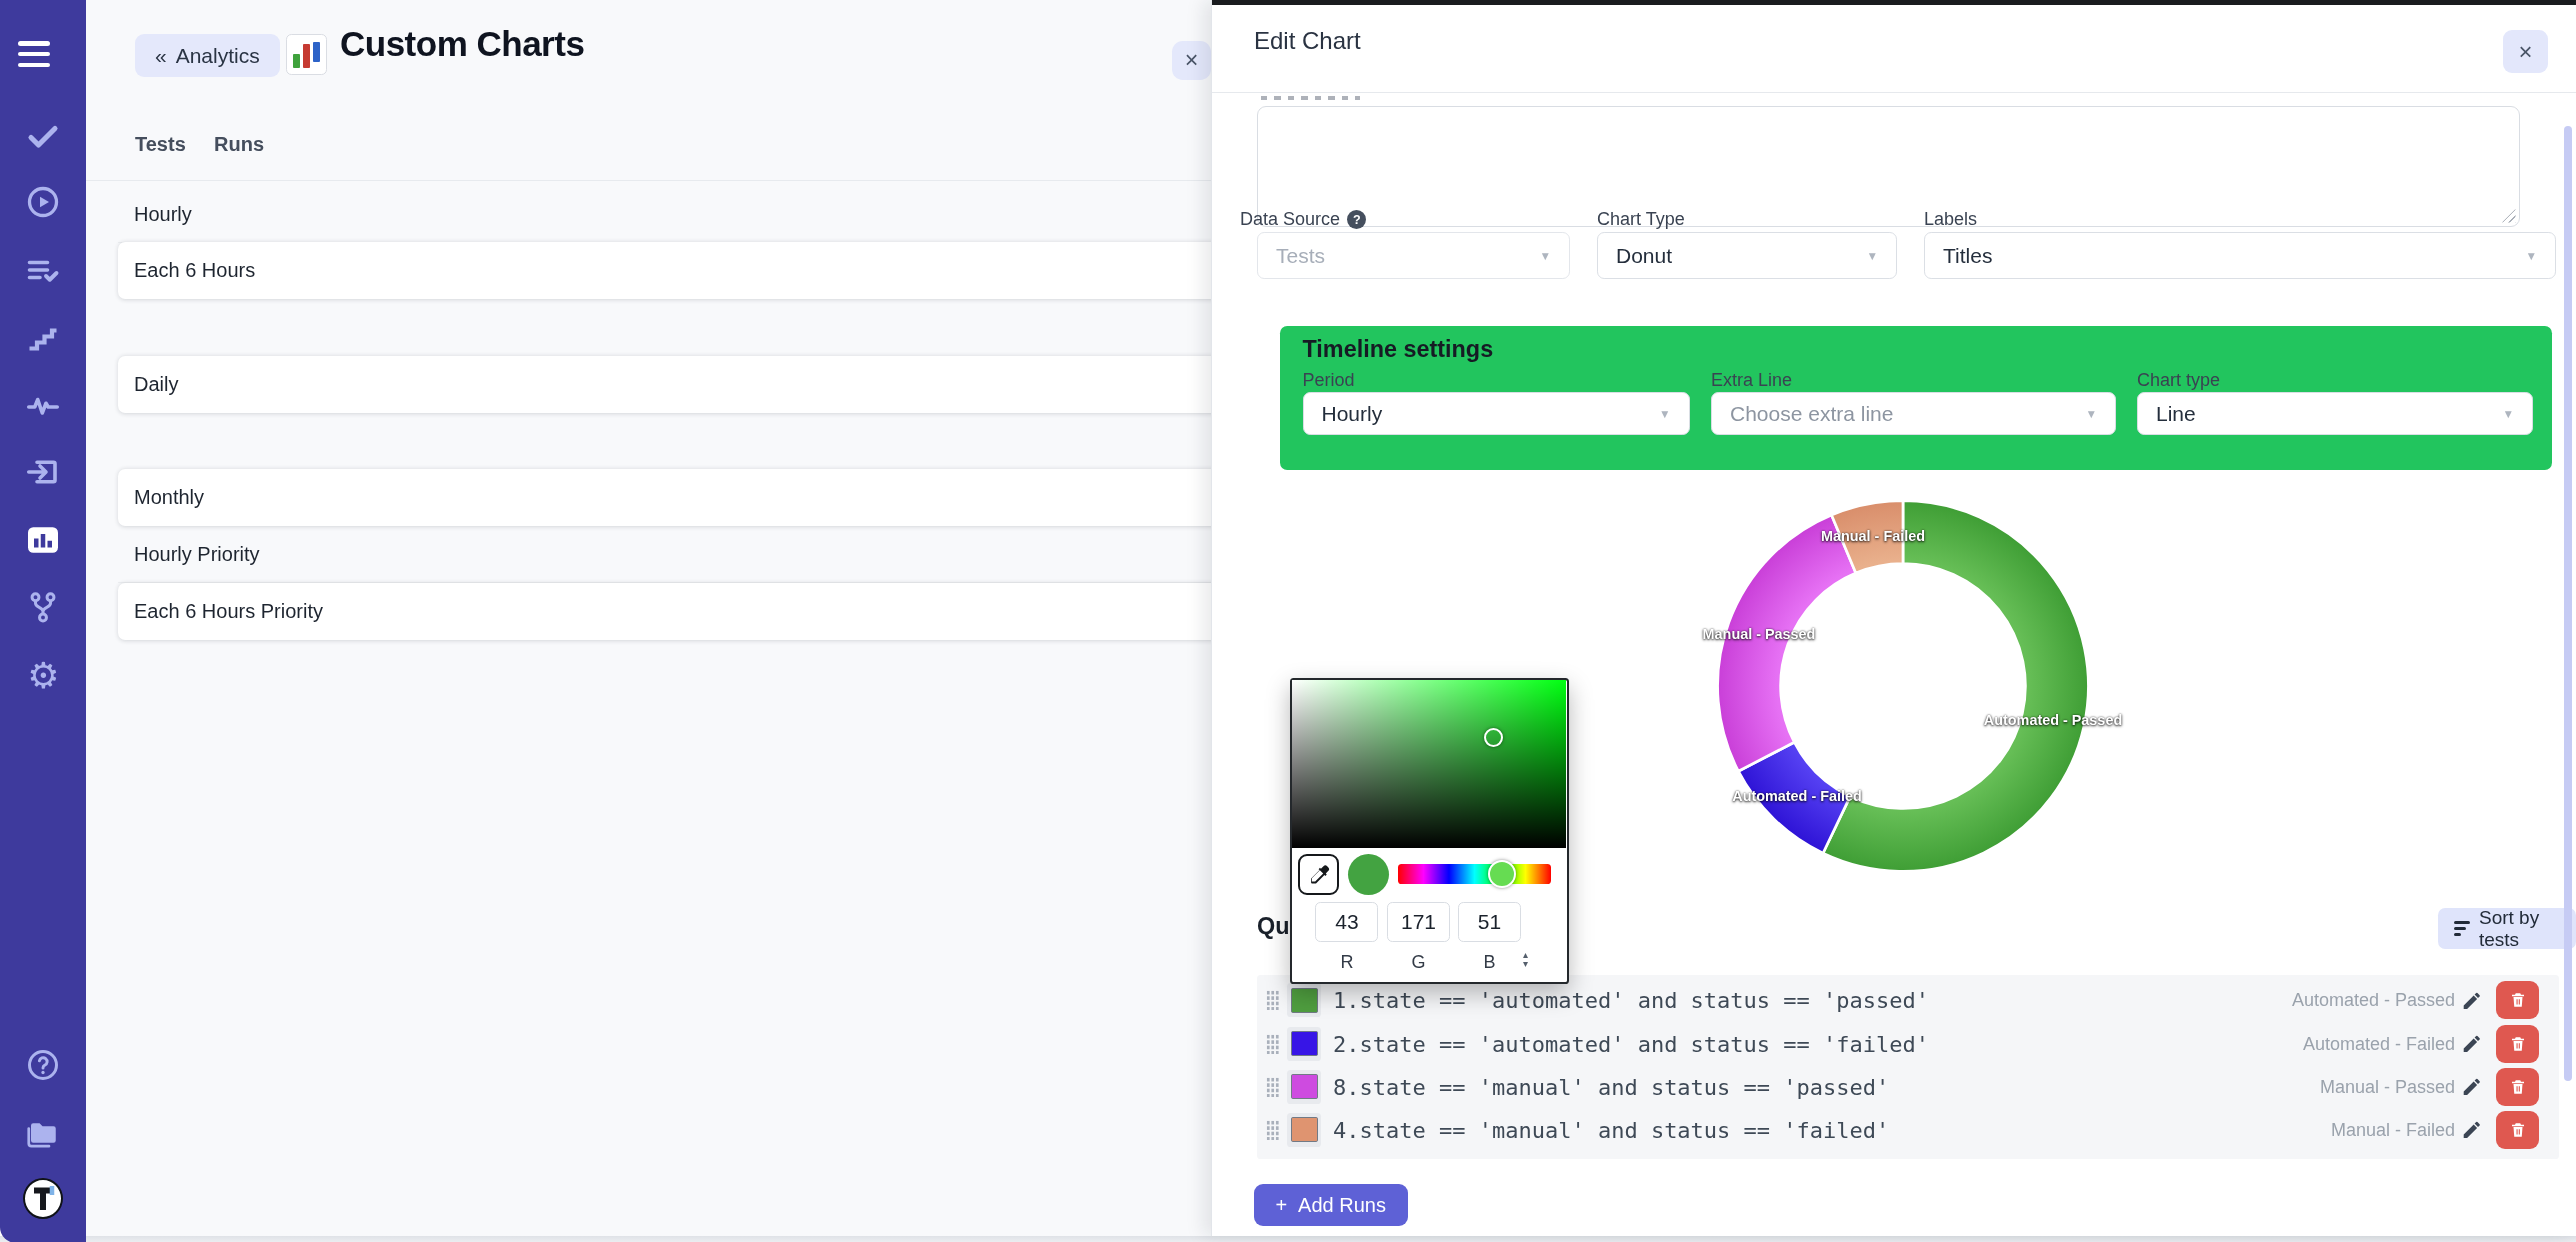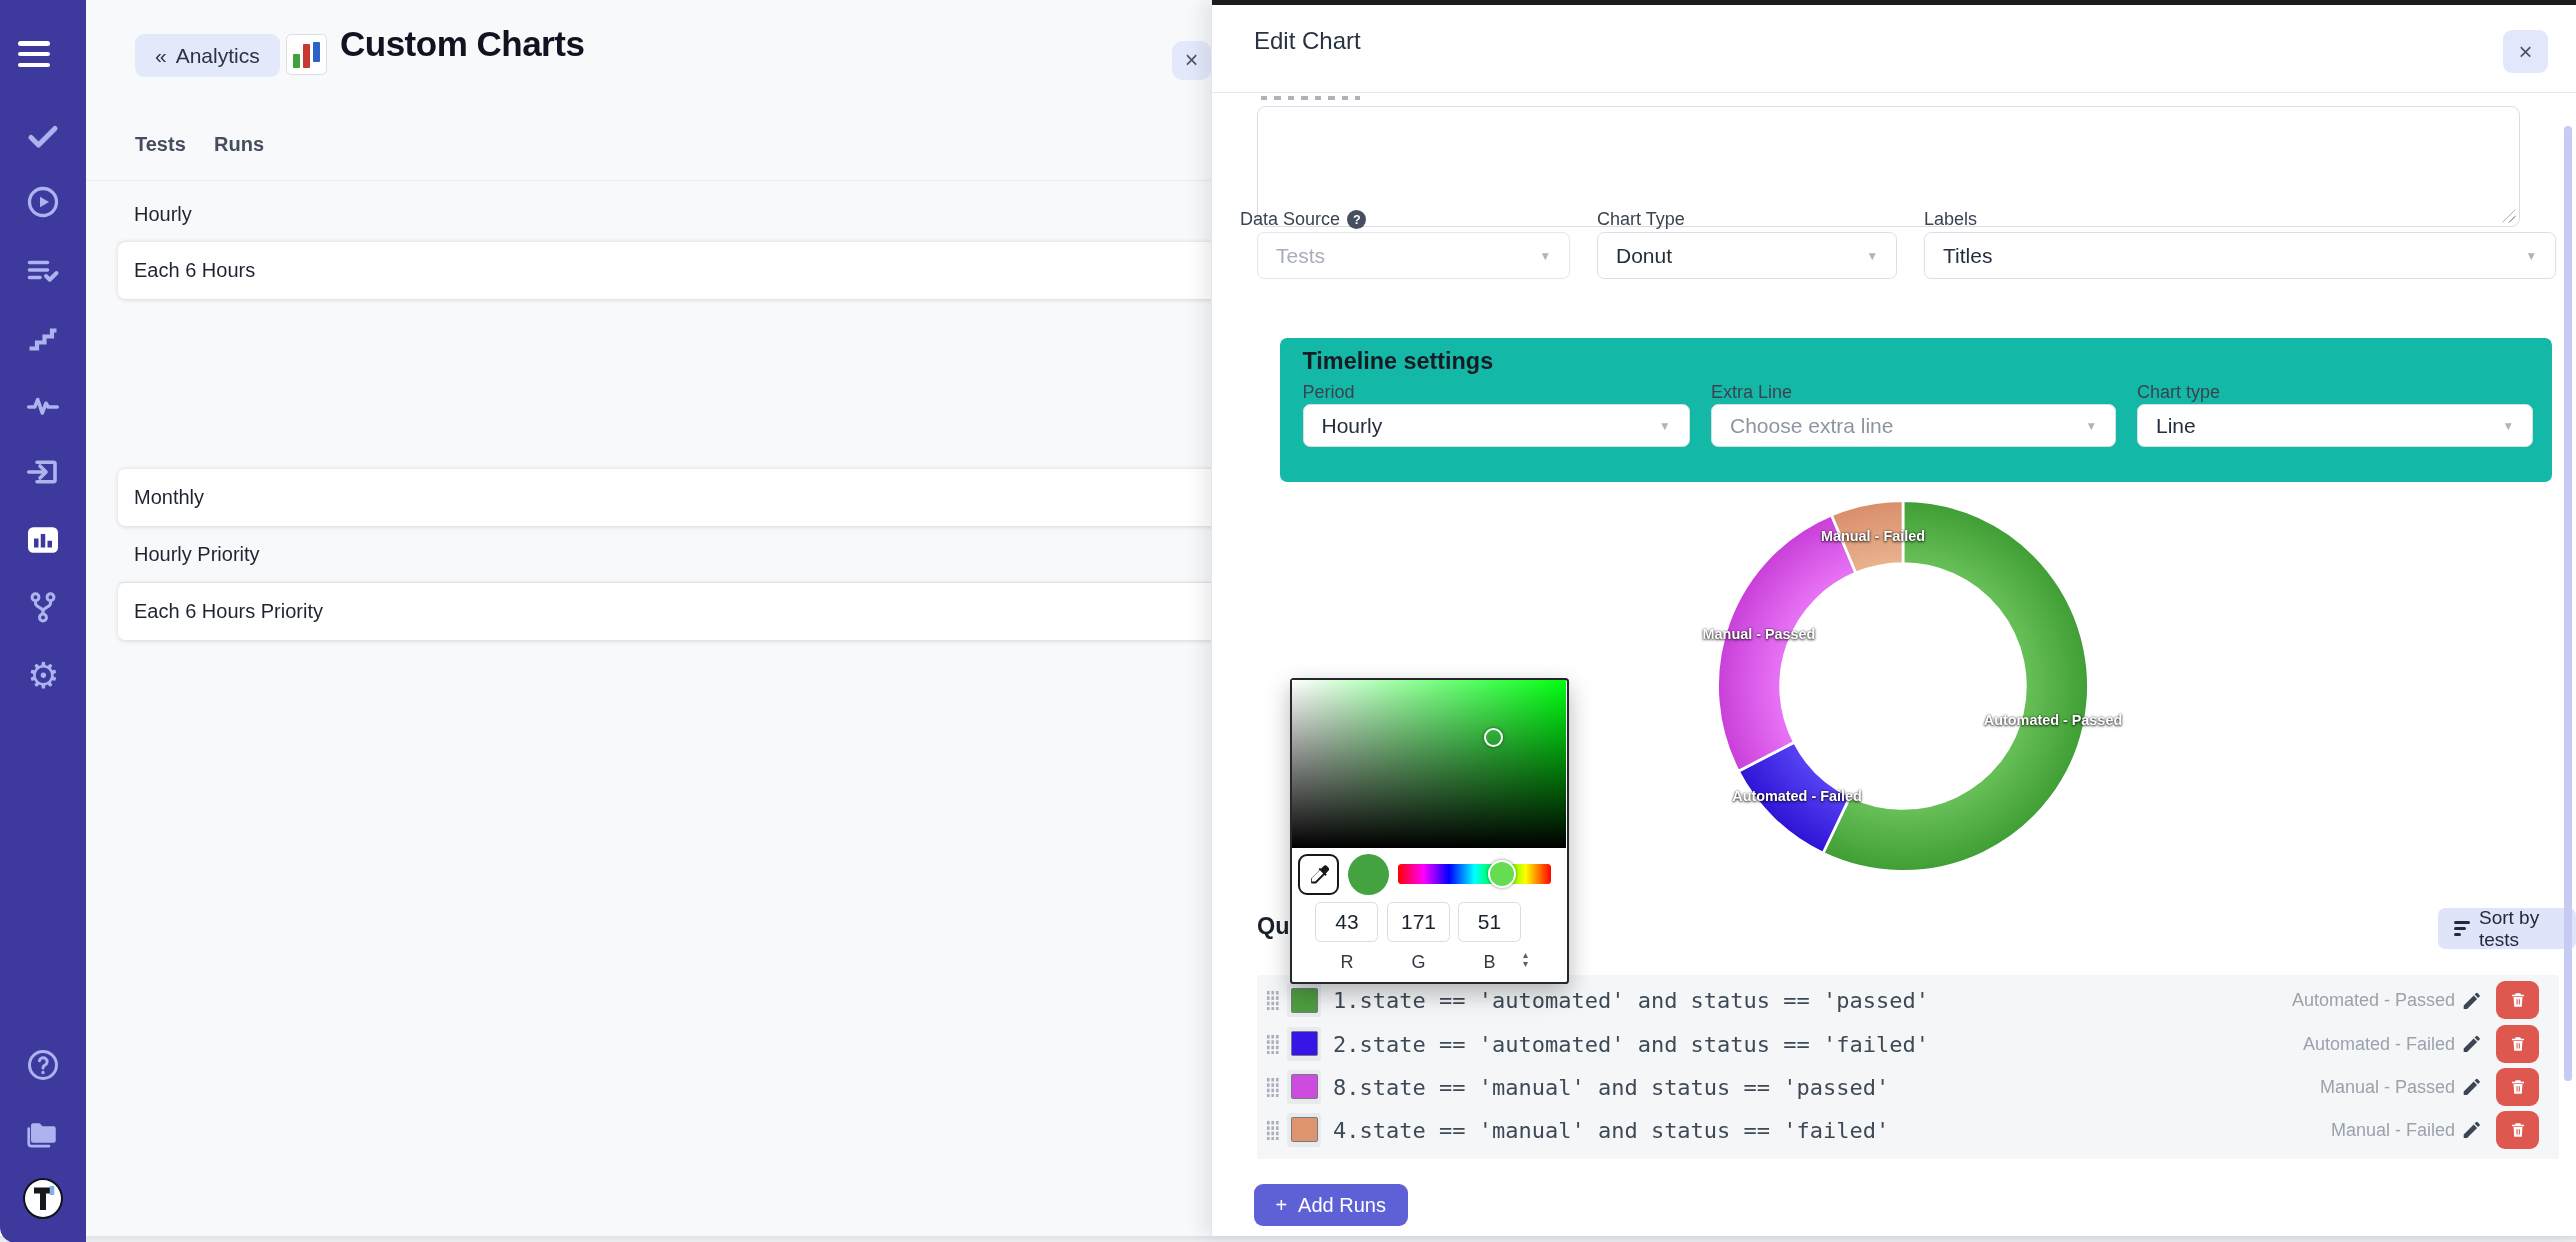--- a/index.html
+++ b/index.html
@@ -53,21 +53,21 @@
                  clip-path:polygon(100% 0, 100% 100%, 0 100%); }
   .fld-label { top:209px; font-size:18px; color:#3A4352; display:flex; align-items:center; gap:7.2px; }
   .q-circle { width:19px; height:19px; border-radius:50%; background:#454F5E; color:#fff; font-size:12.6px;
               font-weight:700; display:flex; align-items:center; justify-content:center; }
   .select { top:232px; height:47px; border:1.8px solid #DBDFE5; border-radius:7.2px; background:#fff;
             display:flex; align-items:center; padding:0 18px; font-size:21px; color:#242E3C; cursor:pointer; }
   .select .caret { margin-left:auto; font-size:11.7px; color:#AEB5BF; }
   .select.disabled { border-color:#E3E6EB; color:#A7AEB9; cursor:default; }
   .placeholder { color:#8D95A1; }
 
-  #timeline-card { left:68px; top:338px; width:1272px; height:144px; background:#14b8a6; border-radius:7.2px; }
+  #timeline-card { left:68px; top:326px; width:1272px; height:144px; background:#22c55e; border-radius:7.2px; }
   #timeline-heading { left:22.5px; top:10px; font-size:23.4px; font-weight:700; color:#161B24; }
   .tl-label { top:44px; font-size:18px; color:#3A4352; }
   .tl-select { top:66px; height:43px; border:1.8px solid #D9DEE4; border-radius:7.2px; background:#fff;
                display:flex; align-items:center; padding:0 18px; font-size:21px; color:#242E3C; cursor:pointer; }
   .tl-select .caret { margin-left:auto; font-size:11.7px; color:#AEB5BF; }
 
   #donut-wrap { left:457px; top:452px; width:468px; height:468px; cursor:pointer; }
   #donut-labels { left:457px; top:452px; width:468px; height:468px; pointer-events:none; }
   .donut-label { position:absolute; transform:translate(-50%,-50%); font-size:14.4px; font-weight:700;
                  color:#fff; white-space:nowrap;
@@ -222,20 +222,23 @@
 
   <div class="tab abs" style="left:49px">Tests</div>
   <div class="tab abs" style="left:128px">Runs</div>
   <div id="tabs-divider" class="abs"></div>
 
   <div class="chart-row flat abs" style="top:186px">
       <span>Hourly</span>
     </div>
   <div class="chart-row card abs" style="top:242px">
       <span>Each 6 Hours</span>
+    </div>
+  <div class="chart-row card abs" style="top:356px">
+      <span>Daily</span>
     </div>
   <div class="chart-row flat abs" style="top:526px">
       <span>Hourly Priority</span>
     </div>
   <div class="chart-row card abs" style="top:469px">
       <span>Monthly</span>
     </div>
   <div class="chart-row card abs" style="top:583px">
       <span>Each 6 Hours Priority</span>
     </div>

